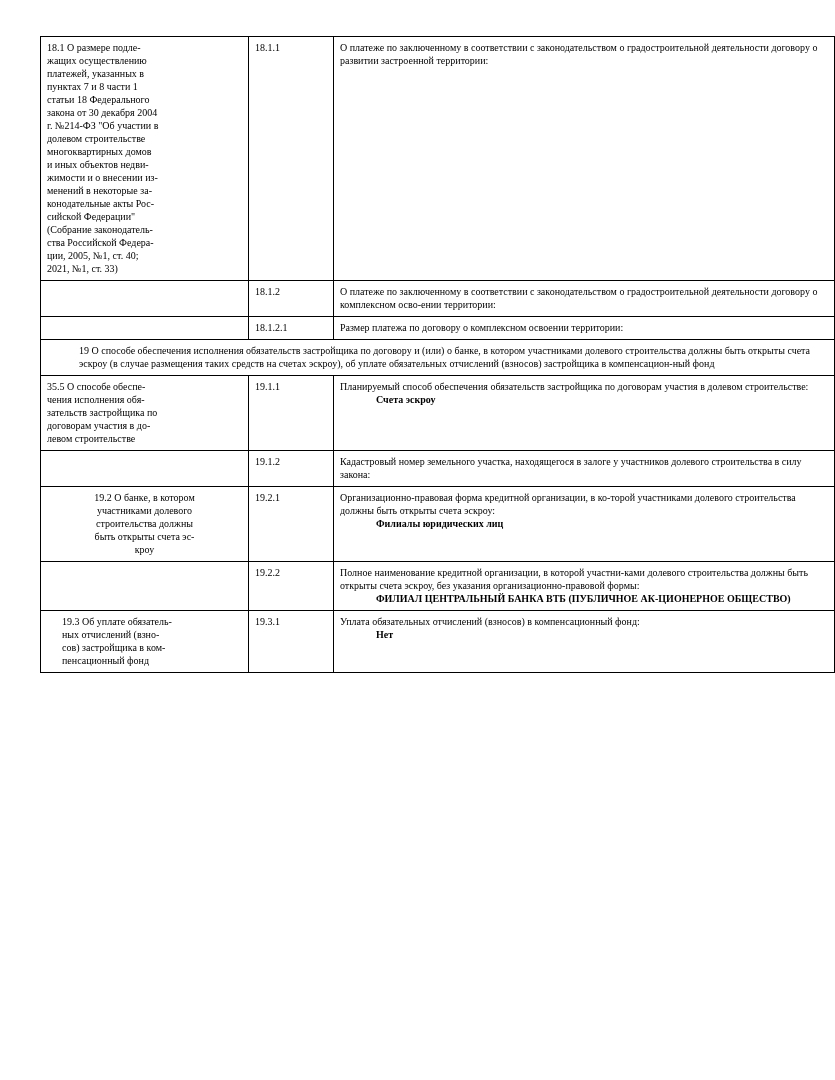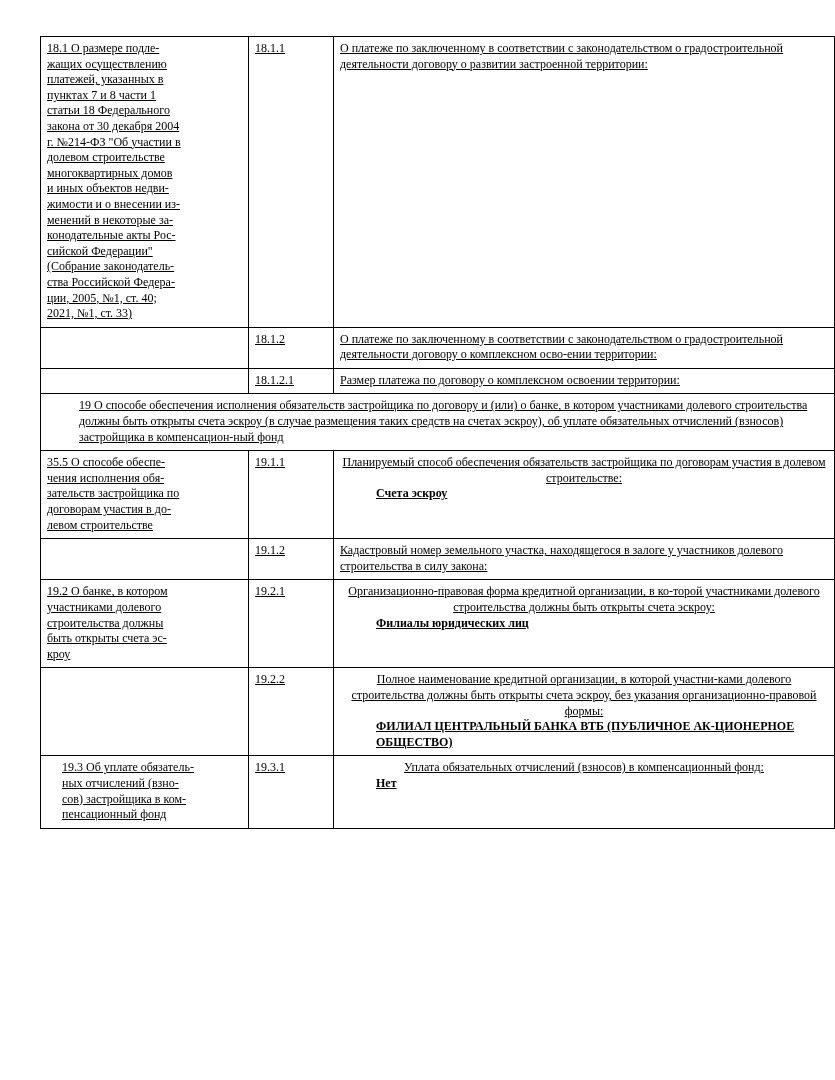--- a/index.html
+++ b/index.html
@@ -17,41 +17,40 @@
     position: relative;
     width: 835px;
     min-height: 1080px;
     box-sizing: border-box;
     padding: 36px 40px 30px 40px;
   }
   table.doc-table {
     width: 755px;
     border-collapse: collapse;
     table-layout: fixed;
-    font-size: 12px;
+    font-size: 10px;
     line-height: 1.30;
-    text-decoration: underline;
   }
   table.doc-table td {
     border: 1px solid #000000;
     vertical-align: top;
     padding: 4px 6px 5px 6px;
   }
   td.col-a { width: 195px; }
   td.col-b { width: 72px; }
   td.col-c { width: 488px; }
   td.mid { vertical-align: middle; }
   .val {
     font-weight: bold;
     margin-left: 36px;
   }
   .wide-row td {
     vertical-align: top;
   }
-  .txt { display: block; text-align: center; }
+  .txt { display: block; }
   .txt + .val { display: block; }
 </style>
 </head>
 <body>
 
 <div class="page">
   <table class="doc-table">
     <tbody>
 
       <tr>
@@ -107,21 +106,21 @@
         </td>
       </tr>
 
       <tr>
         <td class="col-a"></td>
         <td class="col-b mid">19.1.2</td>
         <td class="col-c mid">Кадастровый номер земельного участка, находящегося в залоге у участников долевого строительства в силу закона:</td>
       </tr>
 
       <tr>
-        <td class="col-a" style="white-space: pre-line;">19.2 О банке, в котором
+        <td class="col-a" style="white-space: pre-line; text-align: center;">19.2 О банке, в котором
 участниками долевого
 строительства должны
 быть открыты счета эс-
 кроу</td>
         <td class="col-b mid">19.2.1</td>
         <td class="col-c">
           <span class="txt">Организационно-правовая форма кредитной организации, в ко-торой участниками долевого строительства должны быть открыты счета эскроу:</span>
           <span class="val">Филиалы юридических лиц</span>
         </td>
       </tr>

